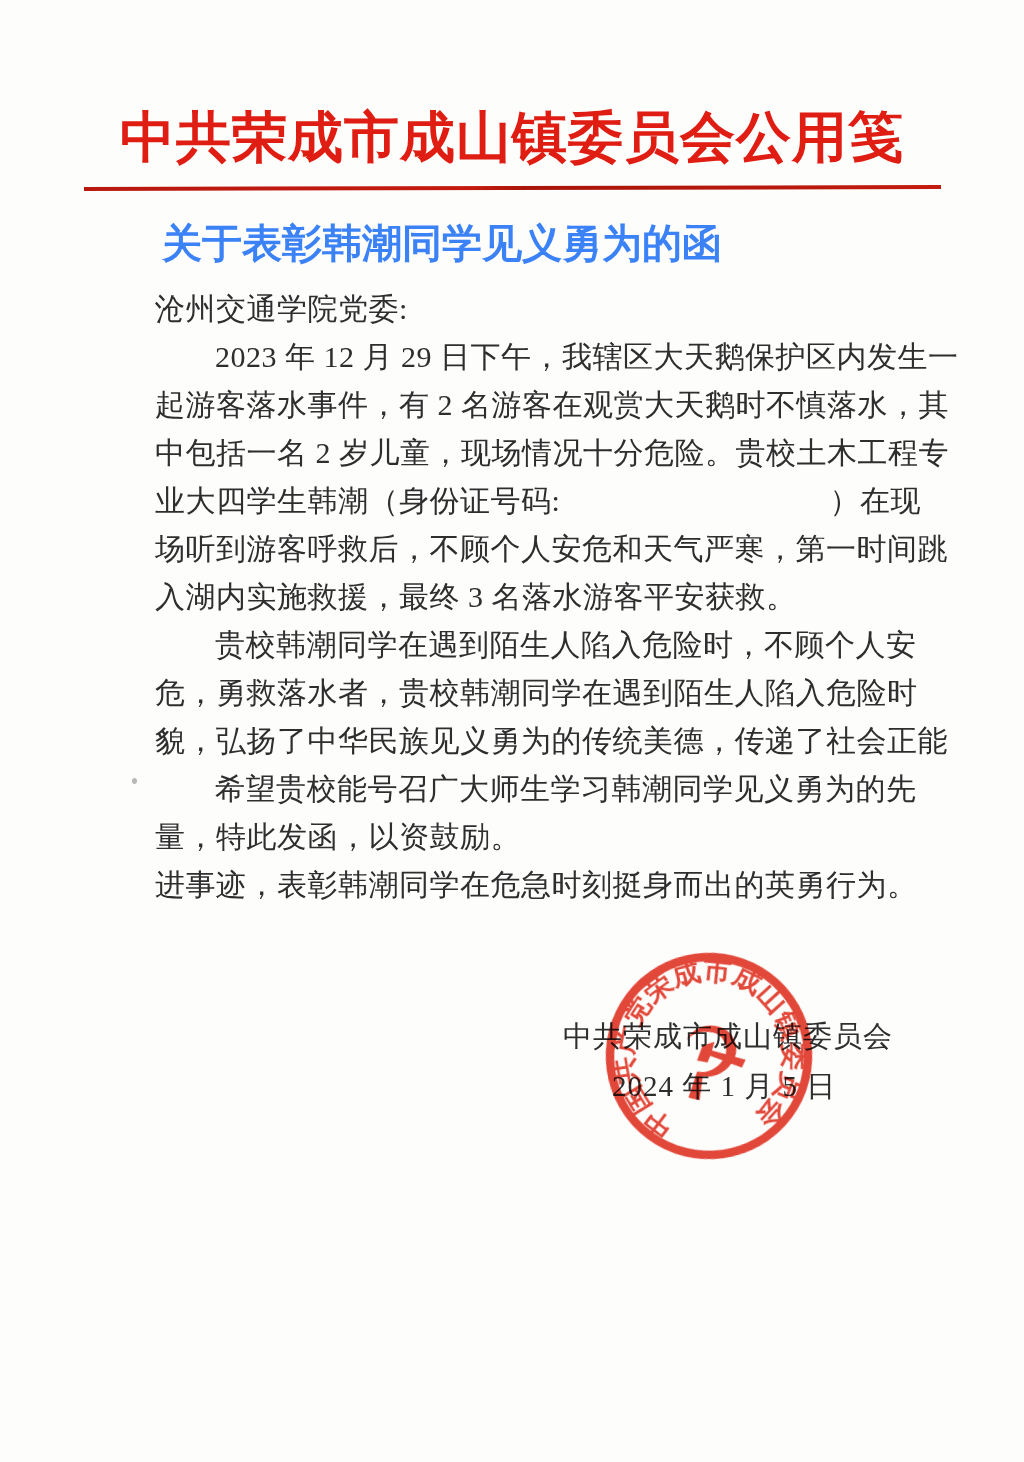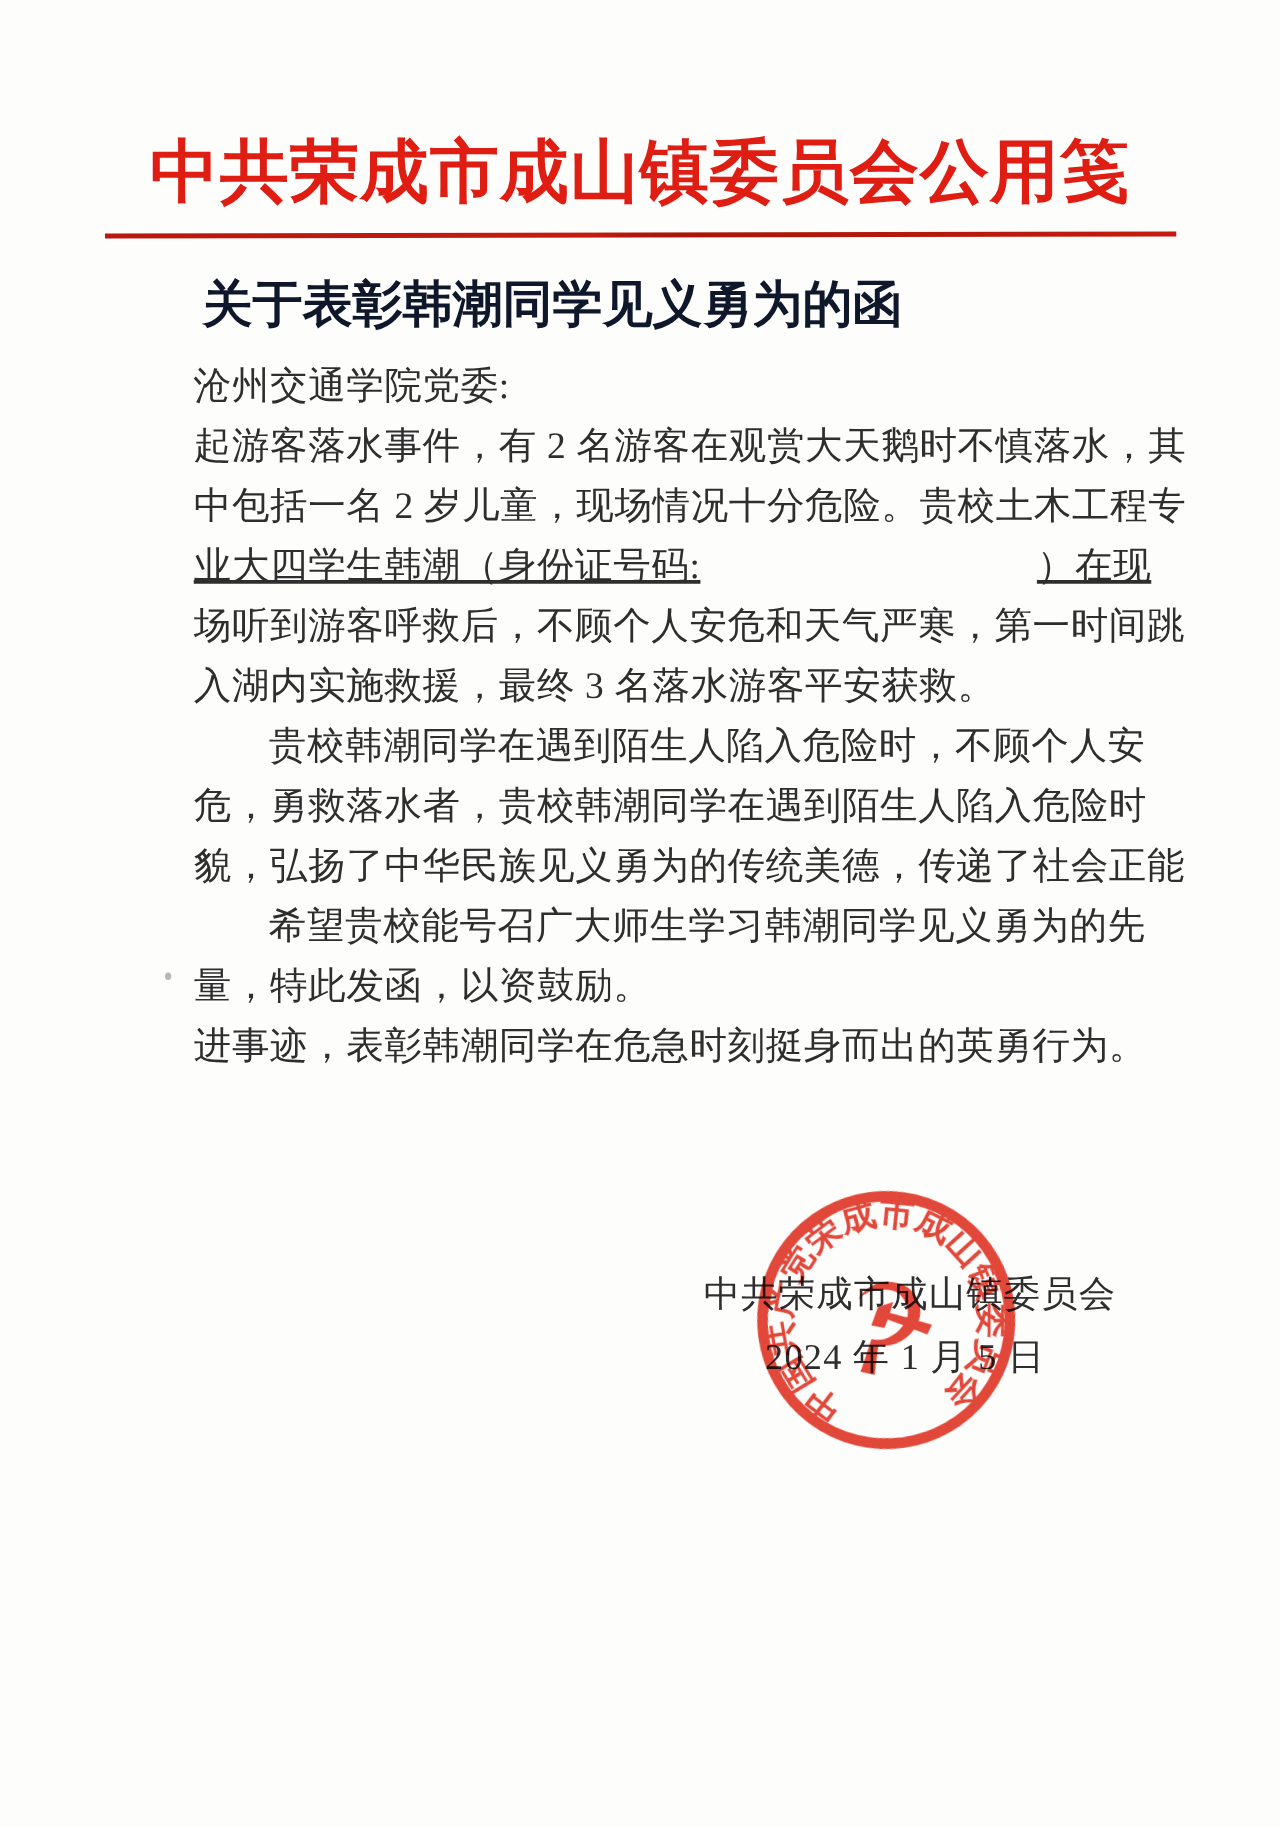--- a/index.html
+++ b/index.html
@@ -27,38 +27,38 @@
   .rule{
     position:absolute;top:186px;left:84px;width:857px;height:4px;
     background:linear-gradient(90deg,#b8180e 0%,#c41b10 45%,#a81509 52%,#c41b10 100%);
     transform:rotate(-0.12deg);
   }
   
   .doc-title{
     position:absolute;top:217px;left:0;width:884px;
     text-align:center;
     font-size:40px;font-weight:700;
-    color:#0f172a;
+    color:#3b82f6;
     line-height:54px;
     white-space:nowrap;
   }
   
   .body-block{
     position:absolute;top:285px;left:155px;width:766px;
     color:#2e2e2e;
     font-size:30px;
     letter-spacing:0.5px;
   }
   .bl{
     height:48px;line-height:48px;
     white-space:nowrap;
   }
   .bl.indent{text-indent:2em;}
   .bl.split{
-    display:flex;justify-content:space-between;white-space:nowrap;text-decoration:underline;
+    display:flex;justify-content:space-between;white-space:nowrap;
   }
   
   .signature{
     position:absolute;top:1016px;left:563px;
     font-size:29px;letter-spacing:1px;color:#2e2e2e;
     line-height:40px;white-space:nowrap;
   }
   .date{
     position:absolute;top:1066px;left:612px;
     font-size:29px;letter-spacing:1px;color:#2e2e2e;
@@ -91,20 +91,21 @@
 <div class="page">
 
   <div class="letterhead">中共荣成市成山镇委员会公用笺</div>
 
   <div class="rule"></div>
 
   <div class="doc-title">关于表彰韩潮同学见义勇为的函</div>
 
   <div class="body-block">
     <div class="bl">沧州交通学院党委:</div>
+    <div class="bl indent">2023 年 12 月 29 日下午，我辖区大天鹅保护区内发生一</div>
     <div class="bl">起游客落水事件，有 2 名游客在观赏大天鹅时不慎落水，其</div>
     <div class="bl">中包括一名 2 岁儿童，现场情况十分危险。贵校土木工程专</div>
     <div class="bl split">
       <span>业大四学生韩潮（身份证号码:</span>
       <span>）在现</span>
     </div>
     <div class="bl">场听到游客呼救后，不顾个人安危和天气严寒，第一时间跳</div>
     <div class="bl">入湖内实施救援，最终 3 名落水游客平安获救。</div>
     <div class="bl indent">贵校韩潮同学在遇到陌生人陷入危险时，不顾个人安</div>
     <div class="bl">危，勇救落水者，贵校韩潮同学在遇到陌生人陷入危险时</div>

